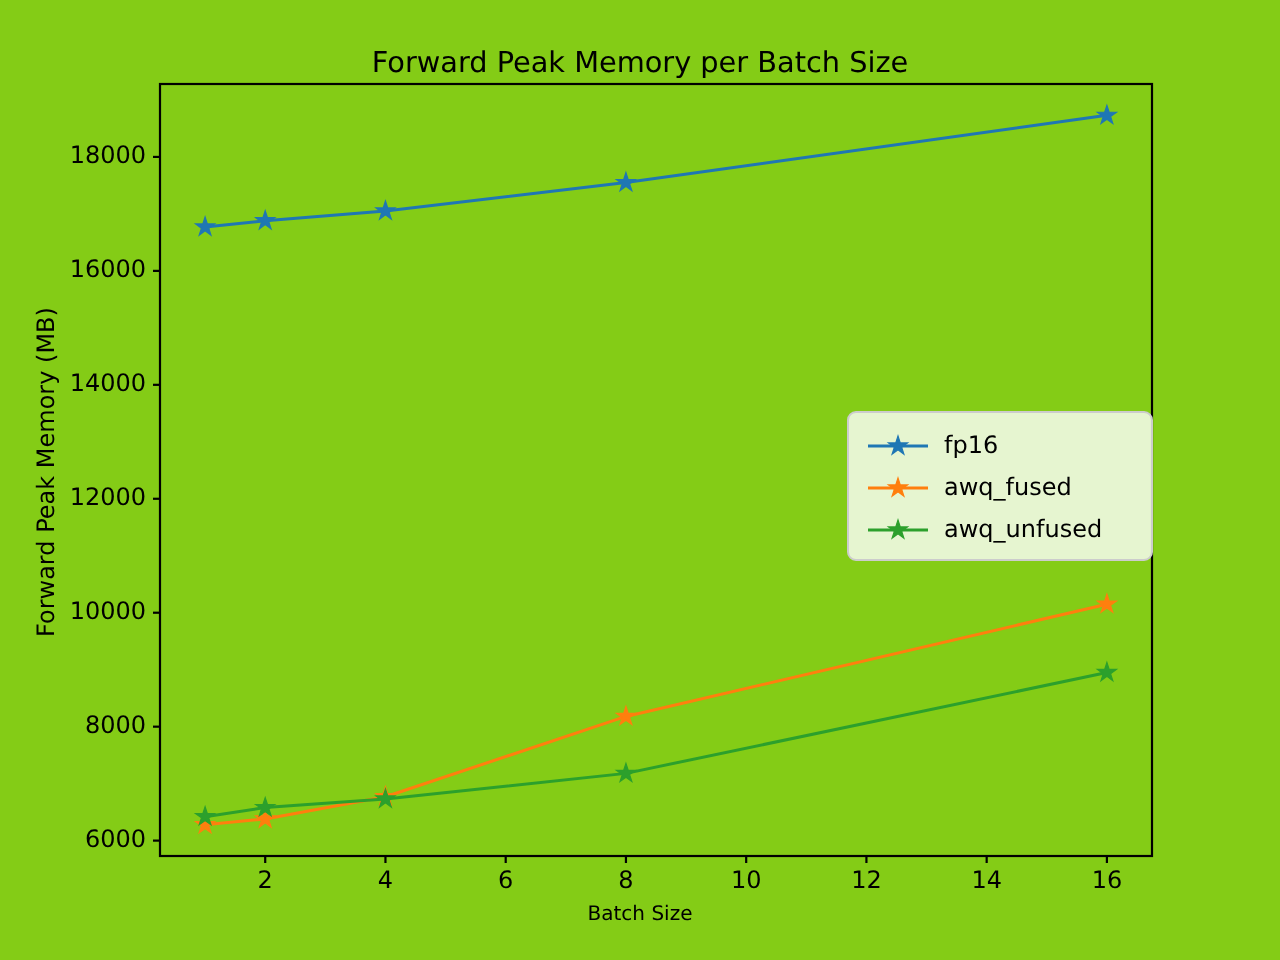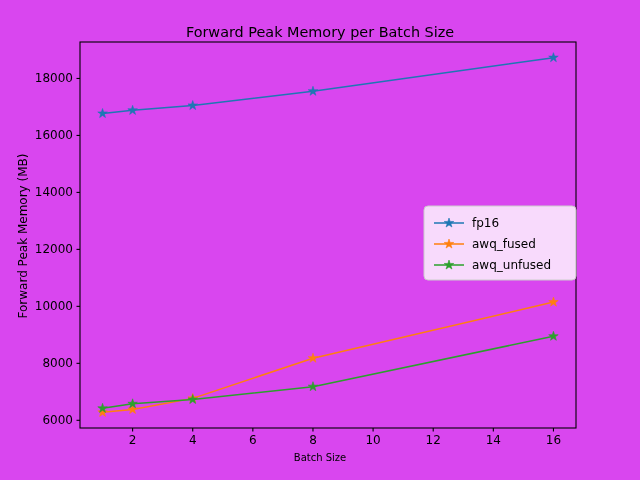--- a/index.html
+++ b/index.html
@@ -12,21 +12,21 @@
     height: 480px;
     font-family: "DejaVu Sans", sans-serif;
     overflow: hidden;
     position: relative;
   }
   #figure {
     position: absolute;
     left: 0; top: 0;
     width: 640px;
     height: 480px;
-    background: #d946ef;
+    background: #84cc16;
   }
   .fig-title {
     position: absolute;
     left: 0;
     top: 24px;
     width: 640px;
     text-align: center;
     font-size: 14.4px;
     color: #000000;
     letter-spacing: 0px;

